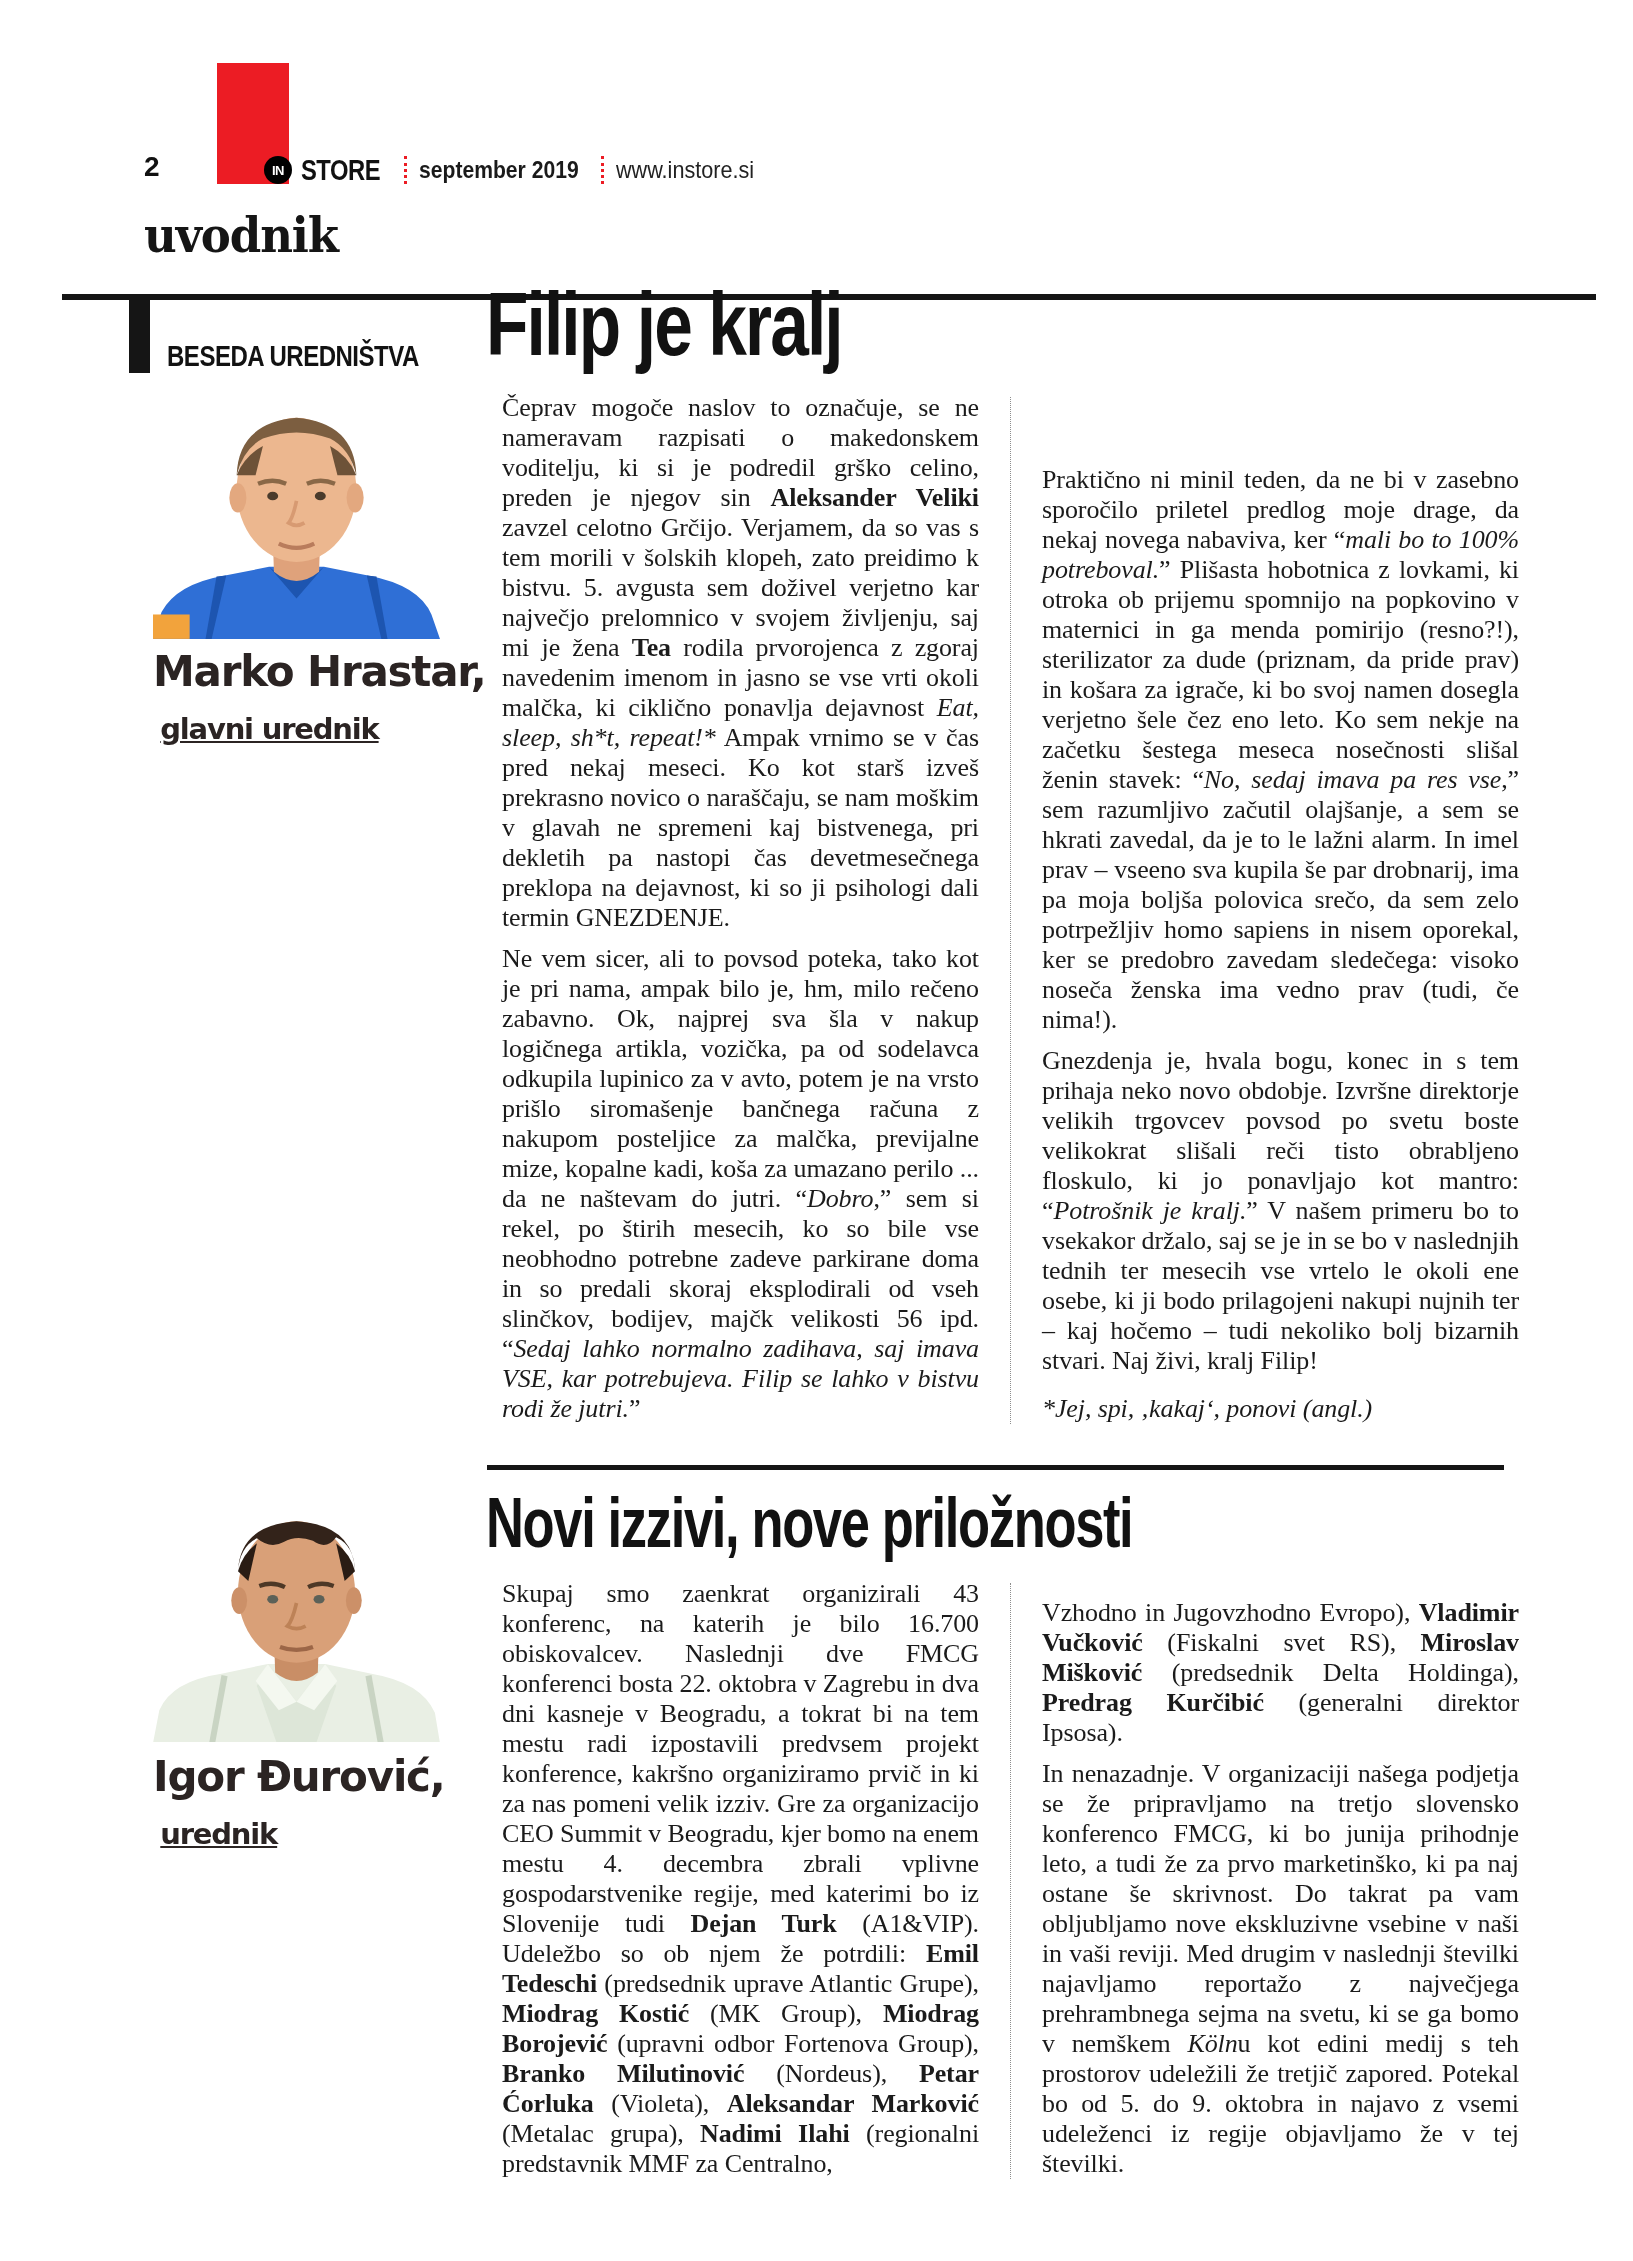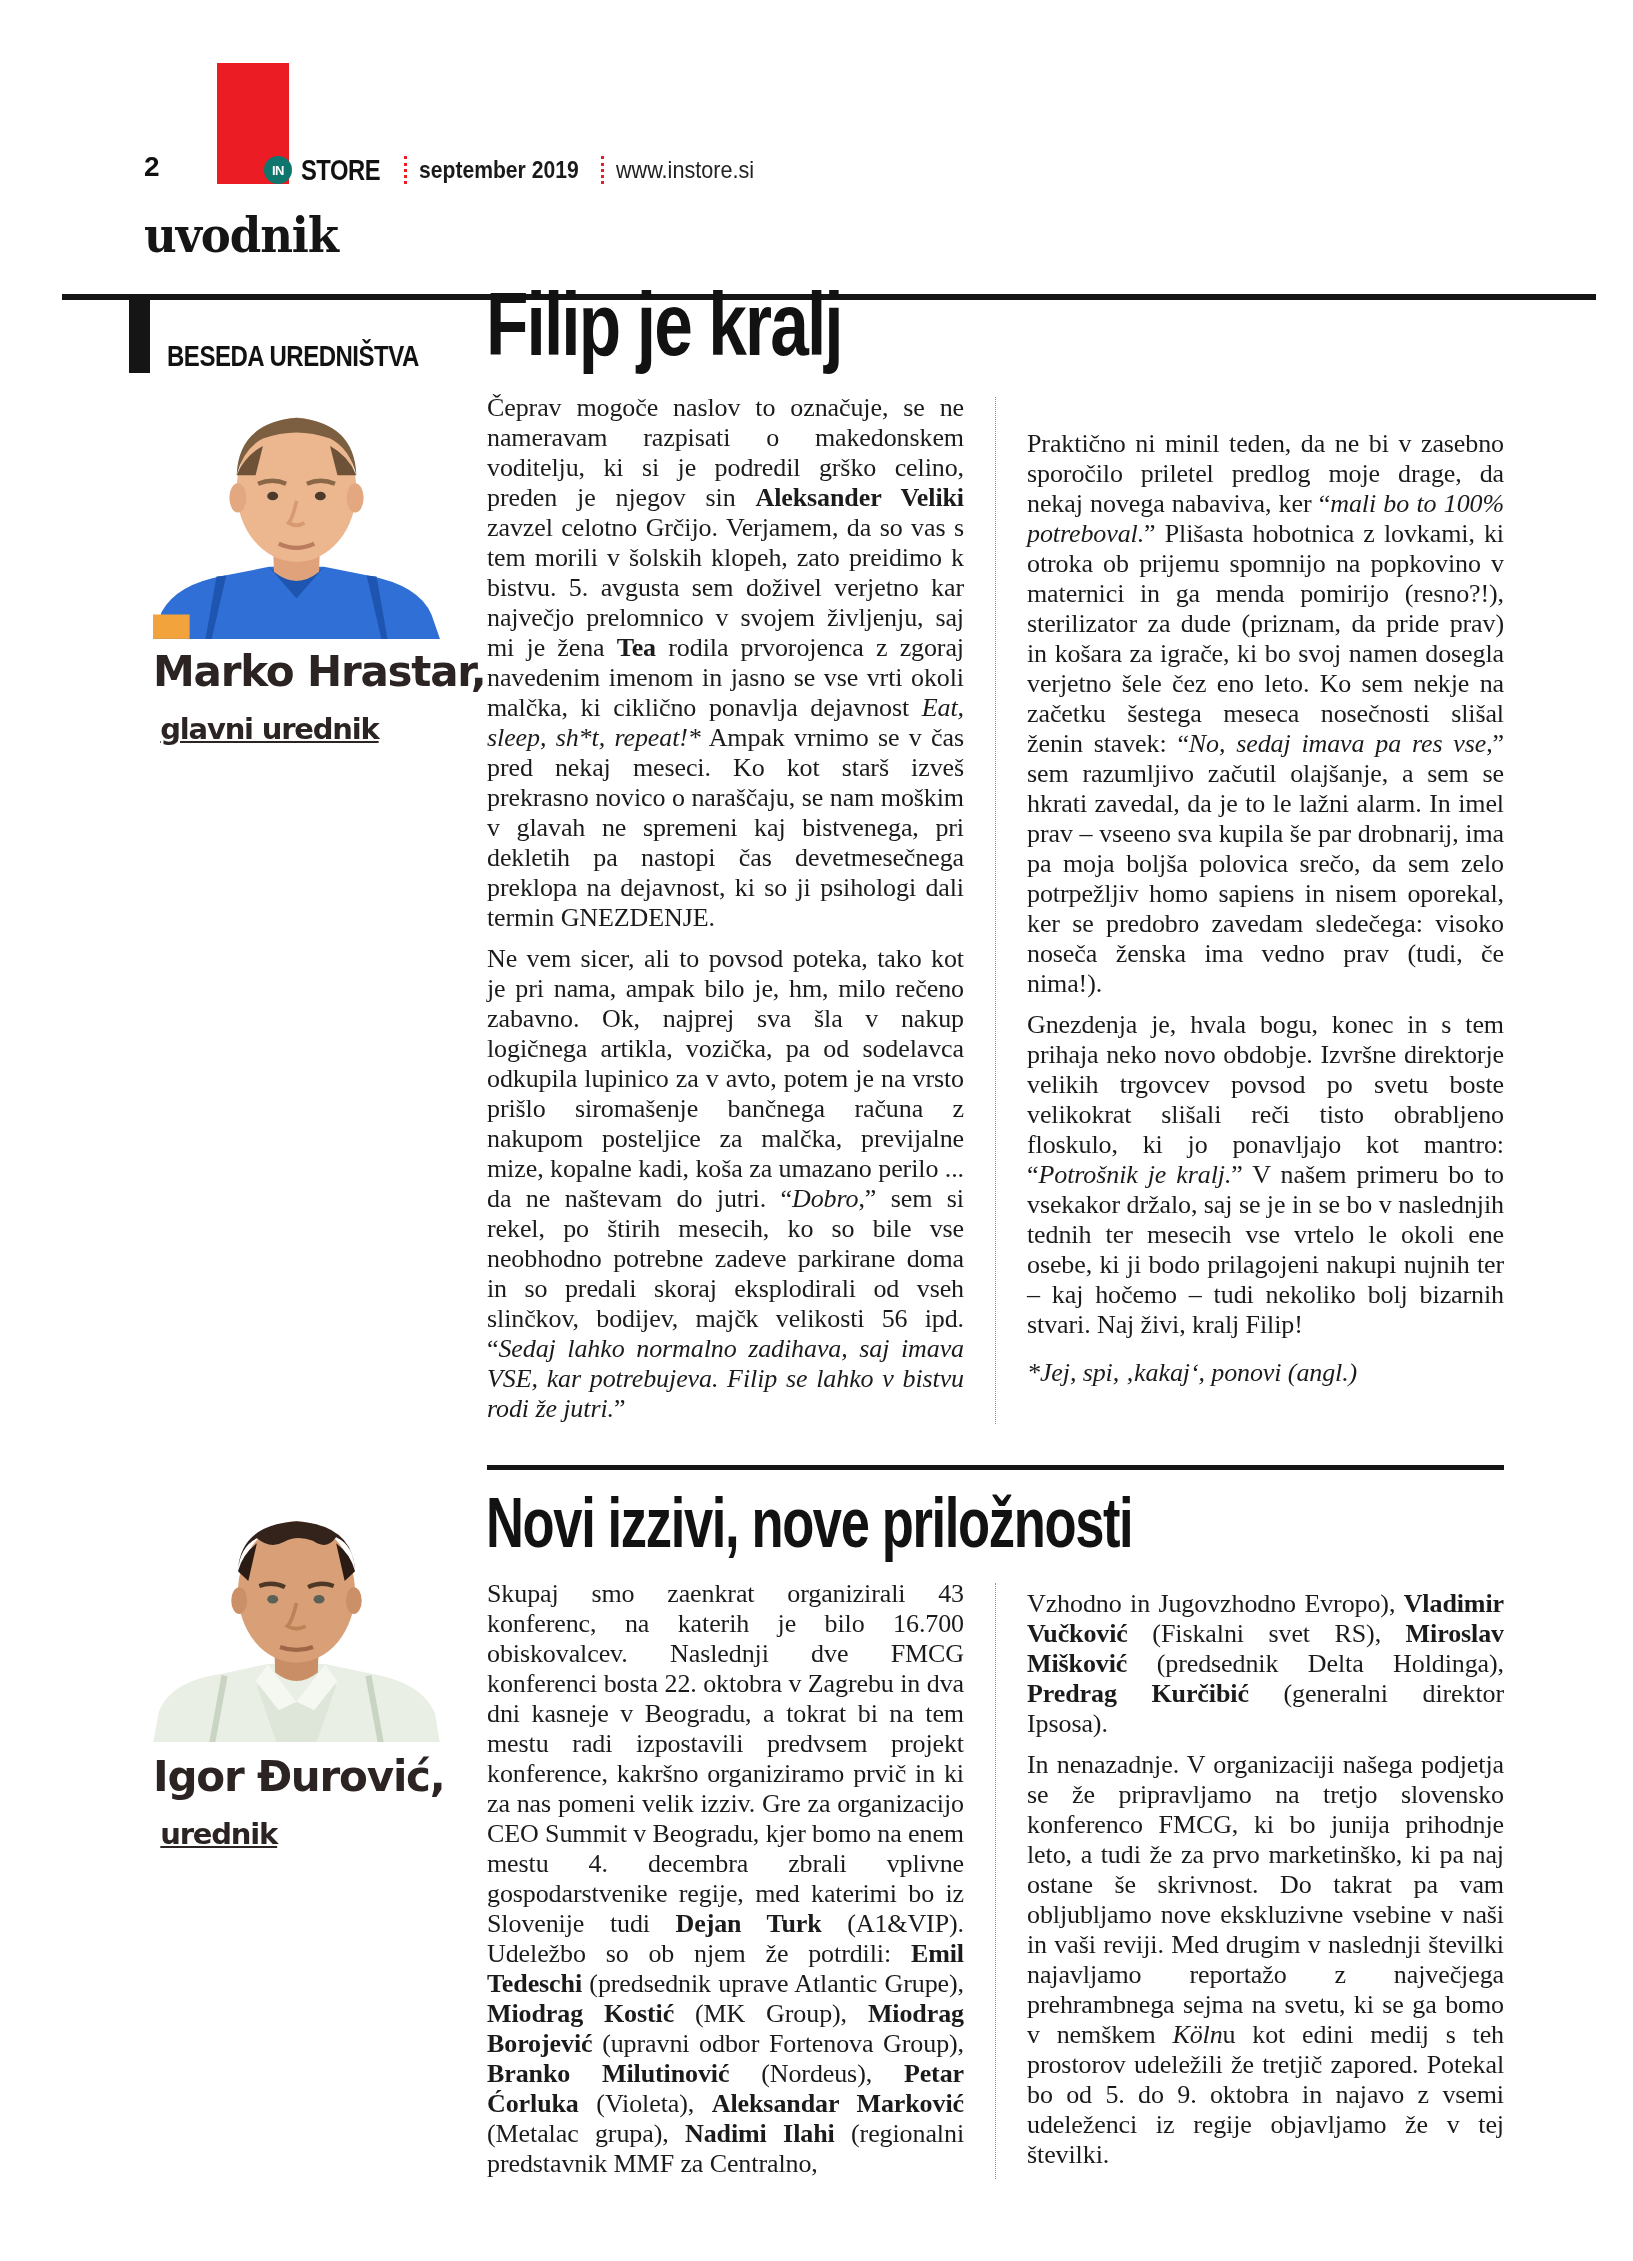--- a/index.html
+++ b/index.html
@@ -21,21 +21,21 @@
   .red-block{
     position:absolute;left:217px;top:63px;width:72px;height:121px;
     background:#ec1c24;
   }
   .logo-row{
     position:absolute;left:264px;top:153px;height:34px;
     display:flex;align-items:center;gap:8.5px;
     font-family:"Liberation Sans",sans-serif;white-space:nowrap;
   }
   .in-circle{
-    width:28px;height:28px;border-radius:50%;background:#0f766e;
+    width:28px;height:28px;border-radius:50%;background:#000000;
     display:flex;align-items:center;justify-content:center;
     color:#fff;font-weight:bold;font-size:13px;letter-spacing:-0.6px;
     flex:0 0 auto;
   }
   .store-word{
     font-weight:bold;font-size:29px;color:#111;
     display:inline-block;transform:scaleX(.82);transform-origin:0 50%;
     letter-spacing:-0.6px;margin-right:-4.9px;
   }
   .hdr-dotsep{
@@ -94,22 +94,22 @@
     position:absolute;left:153px;
     font-family:"DejaVu Sans",sans-serif;font-weight:bold;color:#2b2423;
     letter-spacing:-1.2px;
   }
   .cap1{top:648px;}
   .cap2{top:1753px;}
   .caption .cap-name{font-size:42px;line-height:1.15;}
   .caption .cap-role{font-size:29px;line-height:1.15;padding-left:7.3px;margin-top:17px;text-decoration:underline;}
   
   .cols{
-    position:absolute;left:487px;width:1017px;
-    display:flex;justify-content:space-between;align-items:center;
+    position:absolute;left:502px;width:1017px;
+    display:flex;justify-content:space-between;align-items:flex-end;
   }
   .cols1{top:393px;}
   .cols2{top:1579px;}
   .col{width:477px;}
   .col-divider{
     width:0;border-left:1.8px dotted #8d8d8d;align-self:stretch;margin-top:3.7px;
   }
   .para{
     margin:0 0 11px 0;
     font-size:26px;line-height:30px;

